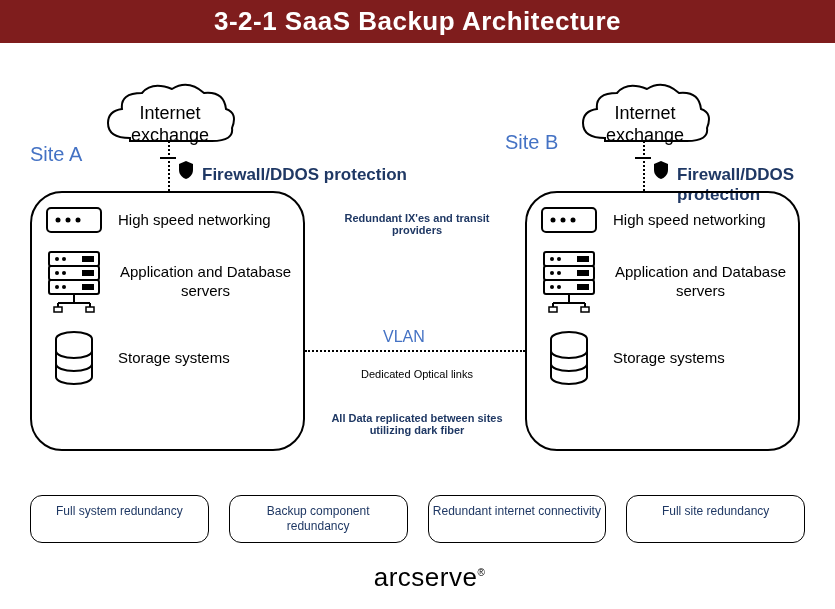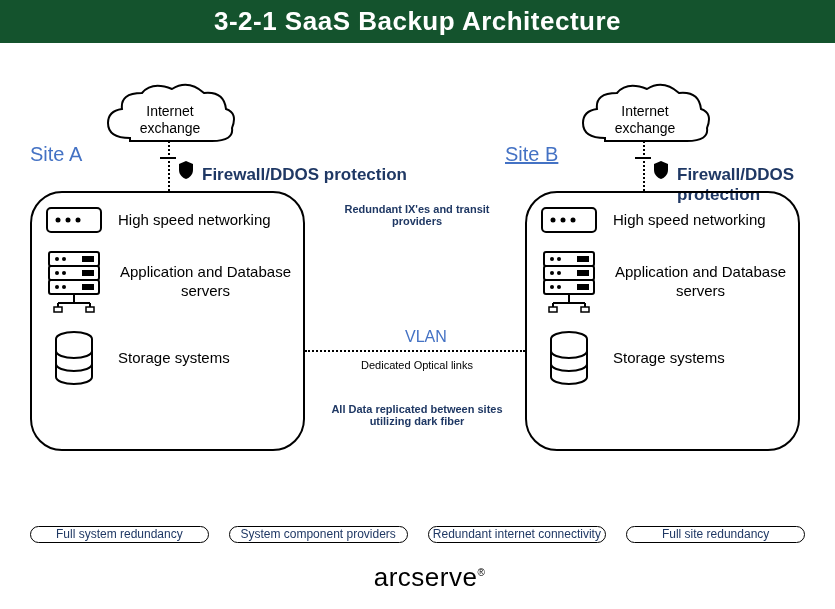--- a/index.html
+++ b/index.html
@@ -5,21 +5,21 @@
   * { box-sizing: border-box; margin: 0; padding: 0; }
   body {
     font-family: Arial, Helvetica, sans-serif;
     width: 835px;
     height: 609px;
     background: #fff;
     position: relative;
     overflow: hidden;
   }
   .title-bar {
-    background: #14532d;
+    background: #7f1d1d;
     color: #fff;
     text-align: center;
     padding: 6px 0;
     font-size: 26px;
     font-weight: bold;
     font-family: "Arial Narrow", Arial, sans-serif;
     letter-spacing: 0.5px;
   }
   .canvas {
     position: relative;
@@ -29,21 +29,21 @@
   .cloud {
     position: absolute;
     width: 140px;
     height: 75px;
     text-align: center;
   }
   .cloud svg { position: absolute; top: 0; left: 0; }
   .cloud .cloud-text {
     position: relative;
     z-index: 2;
-    font-size: 14px;
+    font-size: 18px;
     line-height: 1.2;
     padding-top: 20px;
   }
   .site-label {
     position: absolute;
     color: #4472C4;
     font-size: 20px;
   }
   .firewall-label {
     position: absolute;
@@ -82,45 +82,46 @@
     margin-bottom: 18px;
   }
   .row .icon { width: 56px; flex: 0 0 56px; display:flex; align-items:center; justify-content:center; }
   .row .lbl { font-size: 15px; line-height: 1.25; }
   .mid-text {
     position: absolute;
     width: 180px;
     text-align: center;
     font-size: 11px;
     left: 327px;
+    margin-top: 9px;
   }
   .mid-text.blue { color: #1F3864; font-weight: bold; }
   .vlan {
     position: absolute;
     color: #4472C4;
     font-size: 16px;
-    left: 405px;
+    left: 383px;
     top: 285px;
   }
   .bottom-boxes {
     position: absolute;
     bottom: 60px;
     left: 30px;
     right: 30px;
     display: flex;
     gap: 20px;
   }
   .bbox {
     flex: 1;
     border: 1.5px solid #000;
     border-radius: 12px;
     text-align: center;
     color: #1F3864;
     font-size: 12px;
-    padding: 0 4px;
+    padding: 8px 4px;
     line-height: 1.25;
   }
   .brand {
     position: absolute;
     bottom: 10px;
     left: 0; right: 0;
     text-align: center;
     font-size: 26px;
     letter-spacing: 0.5px;
     font-family: Arial, sans-serif;
@@ -131,21 +132,21 @@
 </head>
 <body>
 
 <div class="title-bar">
   <span>3-2-1 SaaS Backup Architecture</span>
 </div>
 
 <div class="canvas">
 
   <div class="site-label" style="left:30px; top:100px;text-align:center;">Site A</div>
-  <div class="site-label" style="left:505px; top:100px;text-decoration:underline;">Site B</div>
+  <div class="site-label" style="left:505px; top:88px;">Site B</div>
 
   <div class="cloud" style="left:100px; top:40px;">
     <svg width="140" height="75" viewBox="0 0 140 75">
       <path d="M30 55 Q8 55 8 40 Q8 28 22 26 Q20 10 42 10 Q52 -2 72 6 Q88 -4 104 10 Q124 8 126 26 Q138 30 132 45 Q134 58 112 58 L30 58 Z" fill="#fff" stroke="#000" stroke-width="2"></path>
     </svg>
     <div class="cloud-text">
       <span>Internet</span><br>
       <span>exchange</span>
     </div>
   </div>
@@ -282,21 +283,21 @@
 
   <div class="dotted-h" style="left:305px; top:307px; width:220px;"></div>
 
   <div class="mid-text blue" style="top:160px;">Redundant IX'es and transit providers</div>
   <div class="vlan">VLAN</div>
   <div class="mid-text" style="top:316px; color:#000;">Dedicated Optical links</div>
   <div class="mid-text blue" style="top:360px;">All Data replicated between sites utilizing dark fiber</div>
 
   <div class="bottom-boxes">
     <div class="bbox">Full system redundancy</div>
-    <div class="bbox">System component providers</div>
+    <div class="bbox">Backup component redundancy</div>
     <div class="bbox">Redundant internet connectivity</div>
     <div class="bbox">Full site redundancy</div>
   </div>
 
   <div class="brand">
     <span>arcserve</span><sup>®</sup>
   </div>
 
 </div>
 

